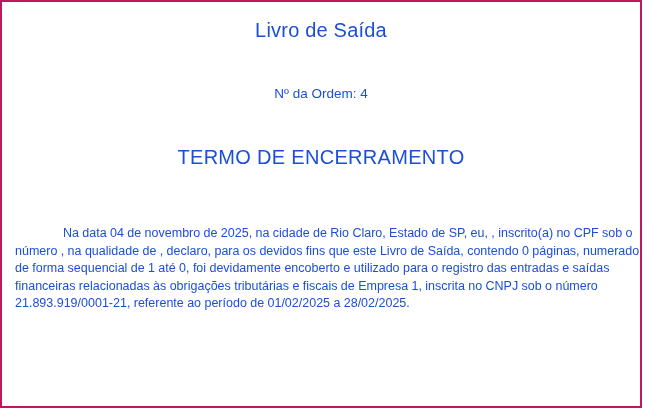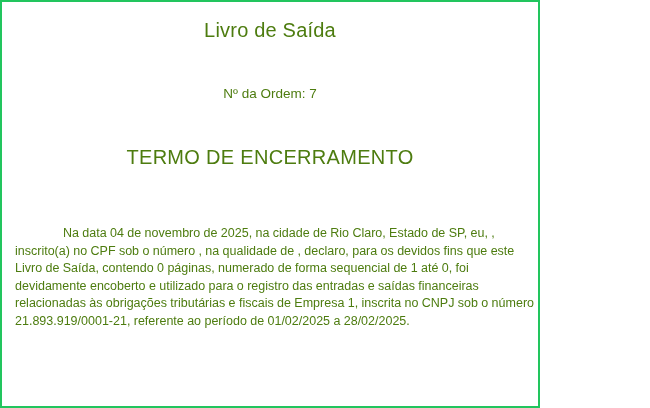--- a/index.html
+++ b/index.html
@@ -2,26 +2,26 @@
 <html><head>
 <meta charset="utf-8">
 <style>
   html, body {
     margin: 0;
     padding: 0;
     background: #ffffff;
   }
   .page {
     position: relative;
-    width: 540px;
+    width: 642px;
     height: 408px;
     box-sizing: border-box;
-    border: 2px solid #22c55e;
+    border: 2px solid #be185d;
     background: #ffffff;
-    color: #4d7c0f;
+    color: #1d4ed8;
     font-family: "Liberation Sans", "DejaVu Sans", sans-serif;
     overflow: hidden;
   }
   .doc-title {
     margin: 17px 0 0 0;
     text-align: center;
     font-size: 20px;
     font-weight: 400;
     line-height: 23px;
     letter-spacing: 0.2px;
@@ -56,20 +56,20 @@
   .paragraph + .paragraph {
     margin-top: 30px;
   }
 </style>
 </head>
 <body>
 
 <div class="page">
   <div class="doc-title">Livro de Saída</div>
 
-  <div class="order-number">Nº da Ordem: 7</div>
+  <div class="order-number">Nº da Ordem: 4</div>
 
   <div class="section-title">TERMO DE ENCERRAMENTO</div>
 
   <div class="body-copy">
     <p class="paragraph">Na data 04 de novembro de 2025, na cidade de Rio Claro, Estado de SP, eu, , inscrito(a) no CPF sob o número , na qualidade de , declaro, para os devidos fins que este Livro de Saída, contendo 0 páginas, numerado de forma sequencial de 1 até 0, foi devidamente encoberto e utilizado para o registro das entradas e saídas financeiras relacionadas às obrigações tributárias e fiscais de Empresa 1, inscrita no CNPJ sob o número 21.893.919/0001-21, referente ao período de 01/02/2025 a 28/02/2025.</p>
   </div>
 </div>
 
 </body></html>

